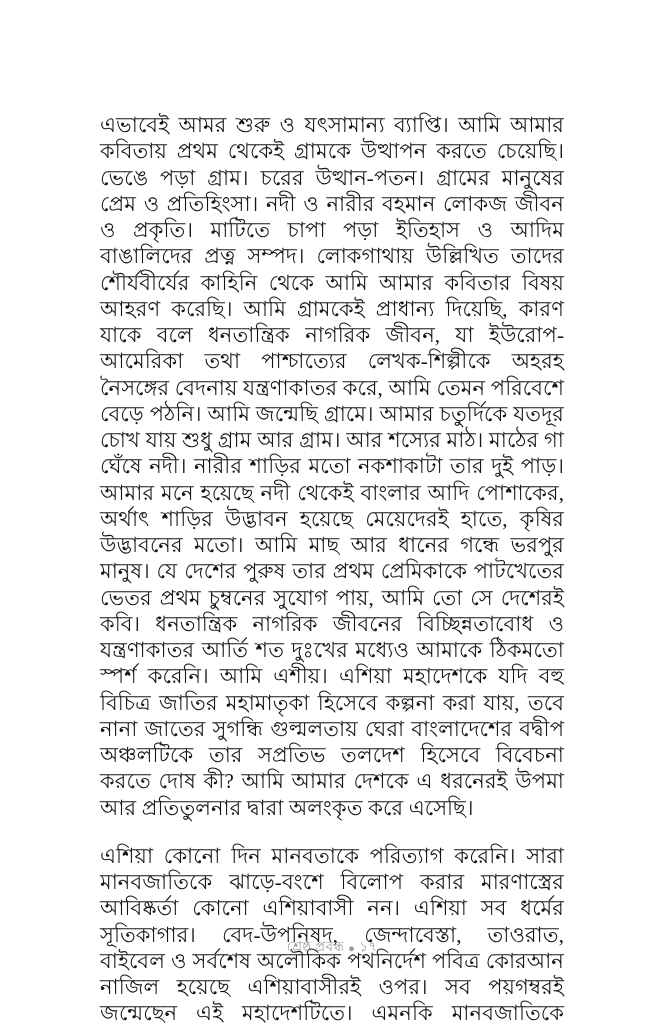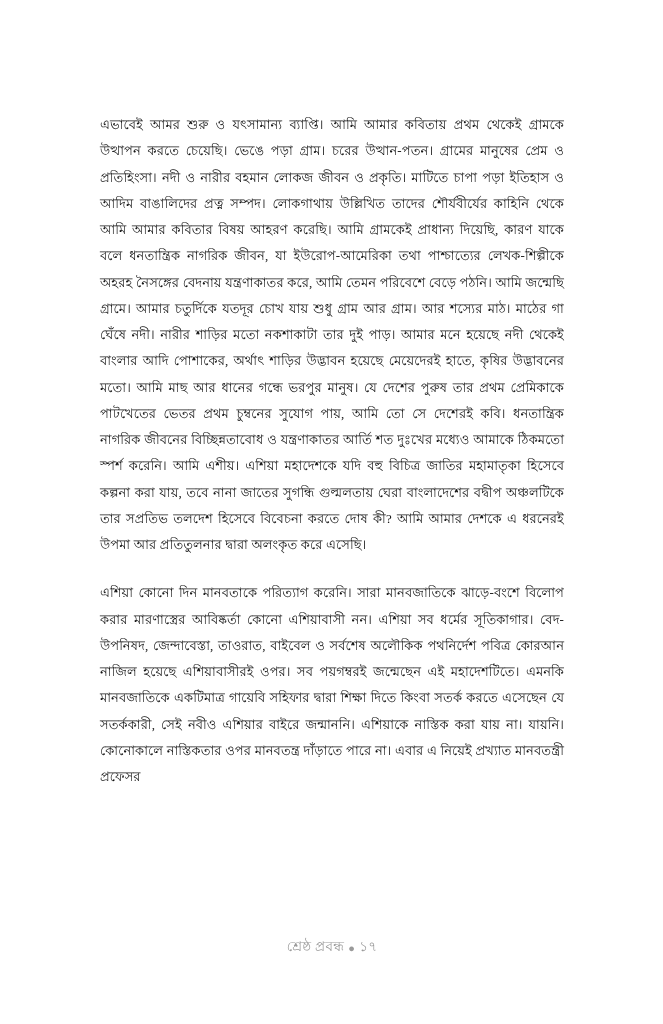--- a/index.html
+++ b/index.html
@@ -27,21 +27,21 @@
     left: 100px;
     top: 112px;
     width: 464px;
   }
 
   .paragraph {
     margin: 0;
     text-align: justify;
     text-justify: inter-word;
     color: #141414;
-    font-size: 13px;
+    font-size: 21px;
     line-height: 26.25px;
     letter-spacing: 0.1px;
     word-spacing: 0.2px;
     font-family: "Liberation Serif", "DejaVu Serif", serif;
   }
 
   .paragraph + .paragraph {
     margin-top: 22px;
   }
 

